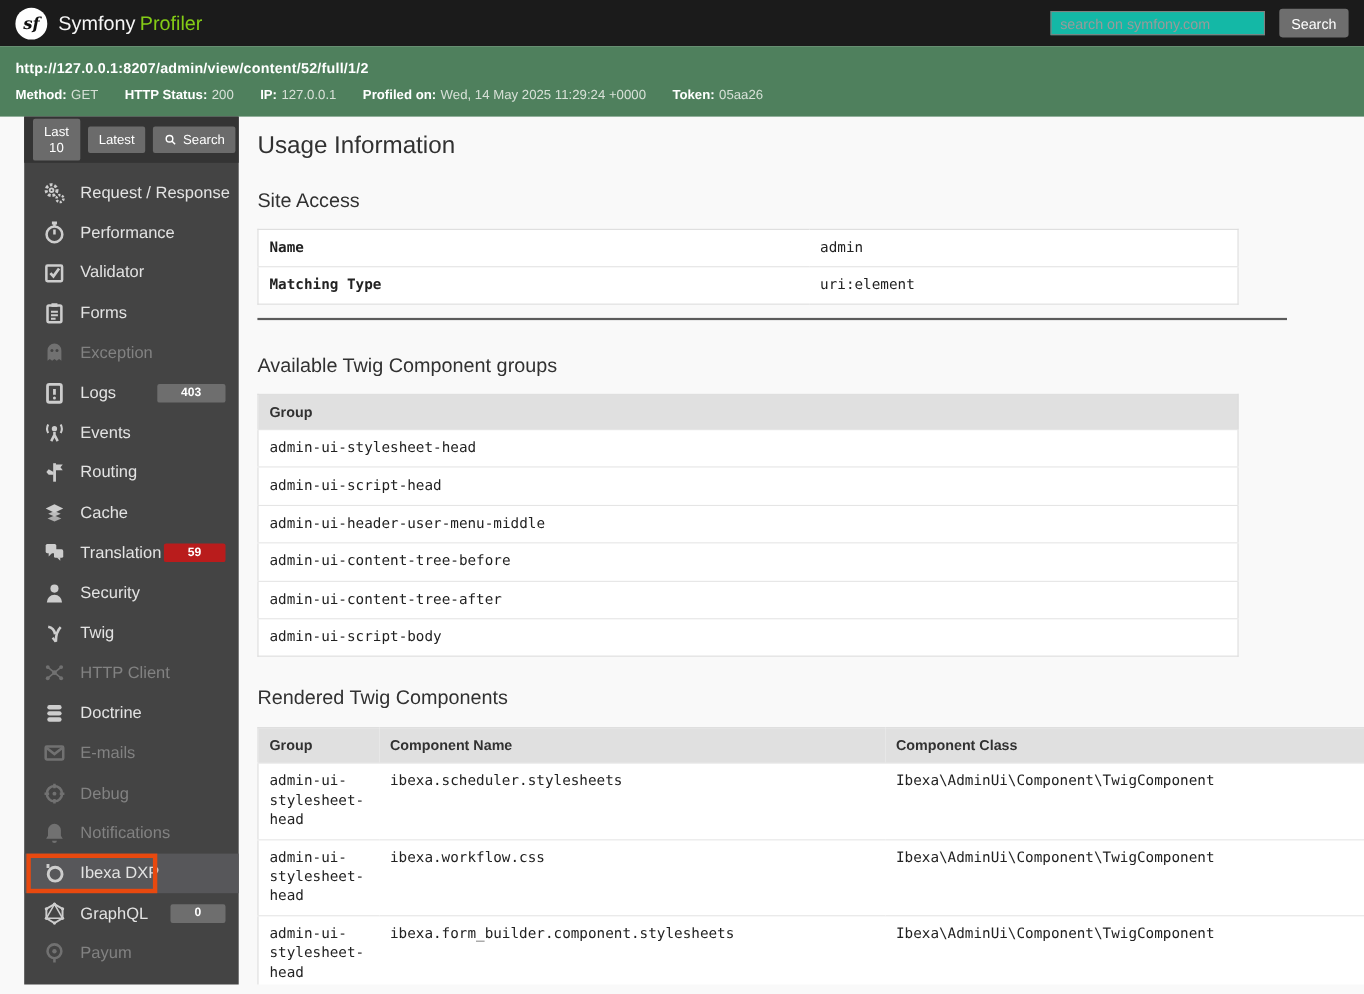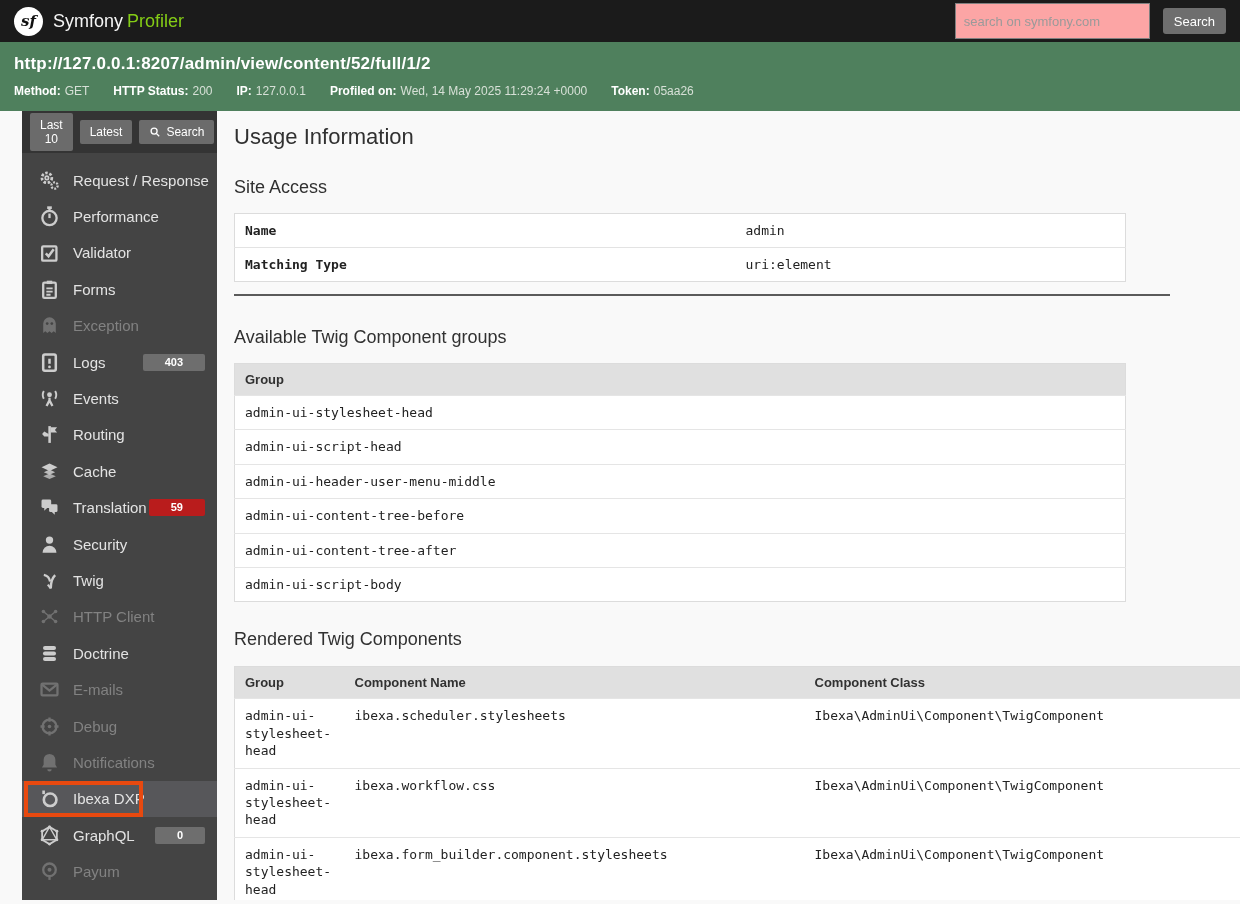--- a/index.html
+++ b/index.html
@@ -7,29 +7,29 @@
   body { font-family:"Liberation Sans", sans-serif; background:#f9f9f9; position:relative; }
 
   
   .topbar { height:42px; background:#1b1b1b; display:flex; align-items:center; padding:0 14px; }
   .logo-circle { width:29px; height:29px; border-radius:50%; background:#fff; color:#111;
     display:flex; align-items:center; justify-content:center;
     font-family:"DejaVu Serif", serif; font-style:italic; font-weight:bold; font-size:15px; }
   .brand { margin-left:10px; font-size:18px; color:#f5f5f5; }
   .brand .sub { color:#84cc16; font-weight:400; margin-left:4px; }
   .topbar-spacer { flex:1; }
-  .top-search-input { width:195px; height:36px; border:1px solid #808080; background:#fca5a5;
+  .top-search-input { width:195px; height:22px; border:1px solid #808080; background:#14b8a6;
     font-size:13px; padding:0 8px; color:#333; outline:none; }
   .top-search-input::placeholder { color:#9a9a9a; }
   .top-search-btn { margin-left:13px; height:26px; padding:0 11px; background:#6e6e6e; color:#fff;
     border:none; border-radius:3px; font-size:13px; cursor:pointer; }
 
   
   .request-bar { background:#4f805d; padding:10px 14px 13px; color:#fff; }
-  .request-url { font-size:17px; font-weight:700; letter-spacing:.2px; margin:2px 0 10px; }
+  .request-url { font-size:13px; font-weight:700; letter-spacing:.2px; margin:2px 0 10px; }
   .request-meta { display:flex; gap:24px; font-size:12px; }
   .meta-item b { color:#ffffff; font-weight:700; }
   .meta-item .meta-value { color:#d7e0d7; margin-left:4px; }
 
   
   .layout { display:flex; height:789px; }
 
   
   .sidebar { width:195px; background:#444444; flex:none; display:flex; flex-direction:column;margin-left:22px; }
   .sidebar-toolbar { height:42px; background:#343434; display:flex; align-items:center; padding:0 8px; gap:7px; }

